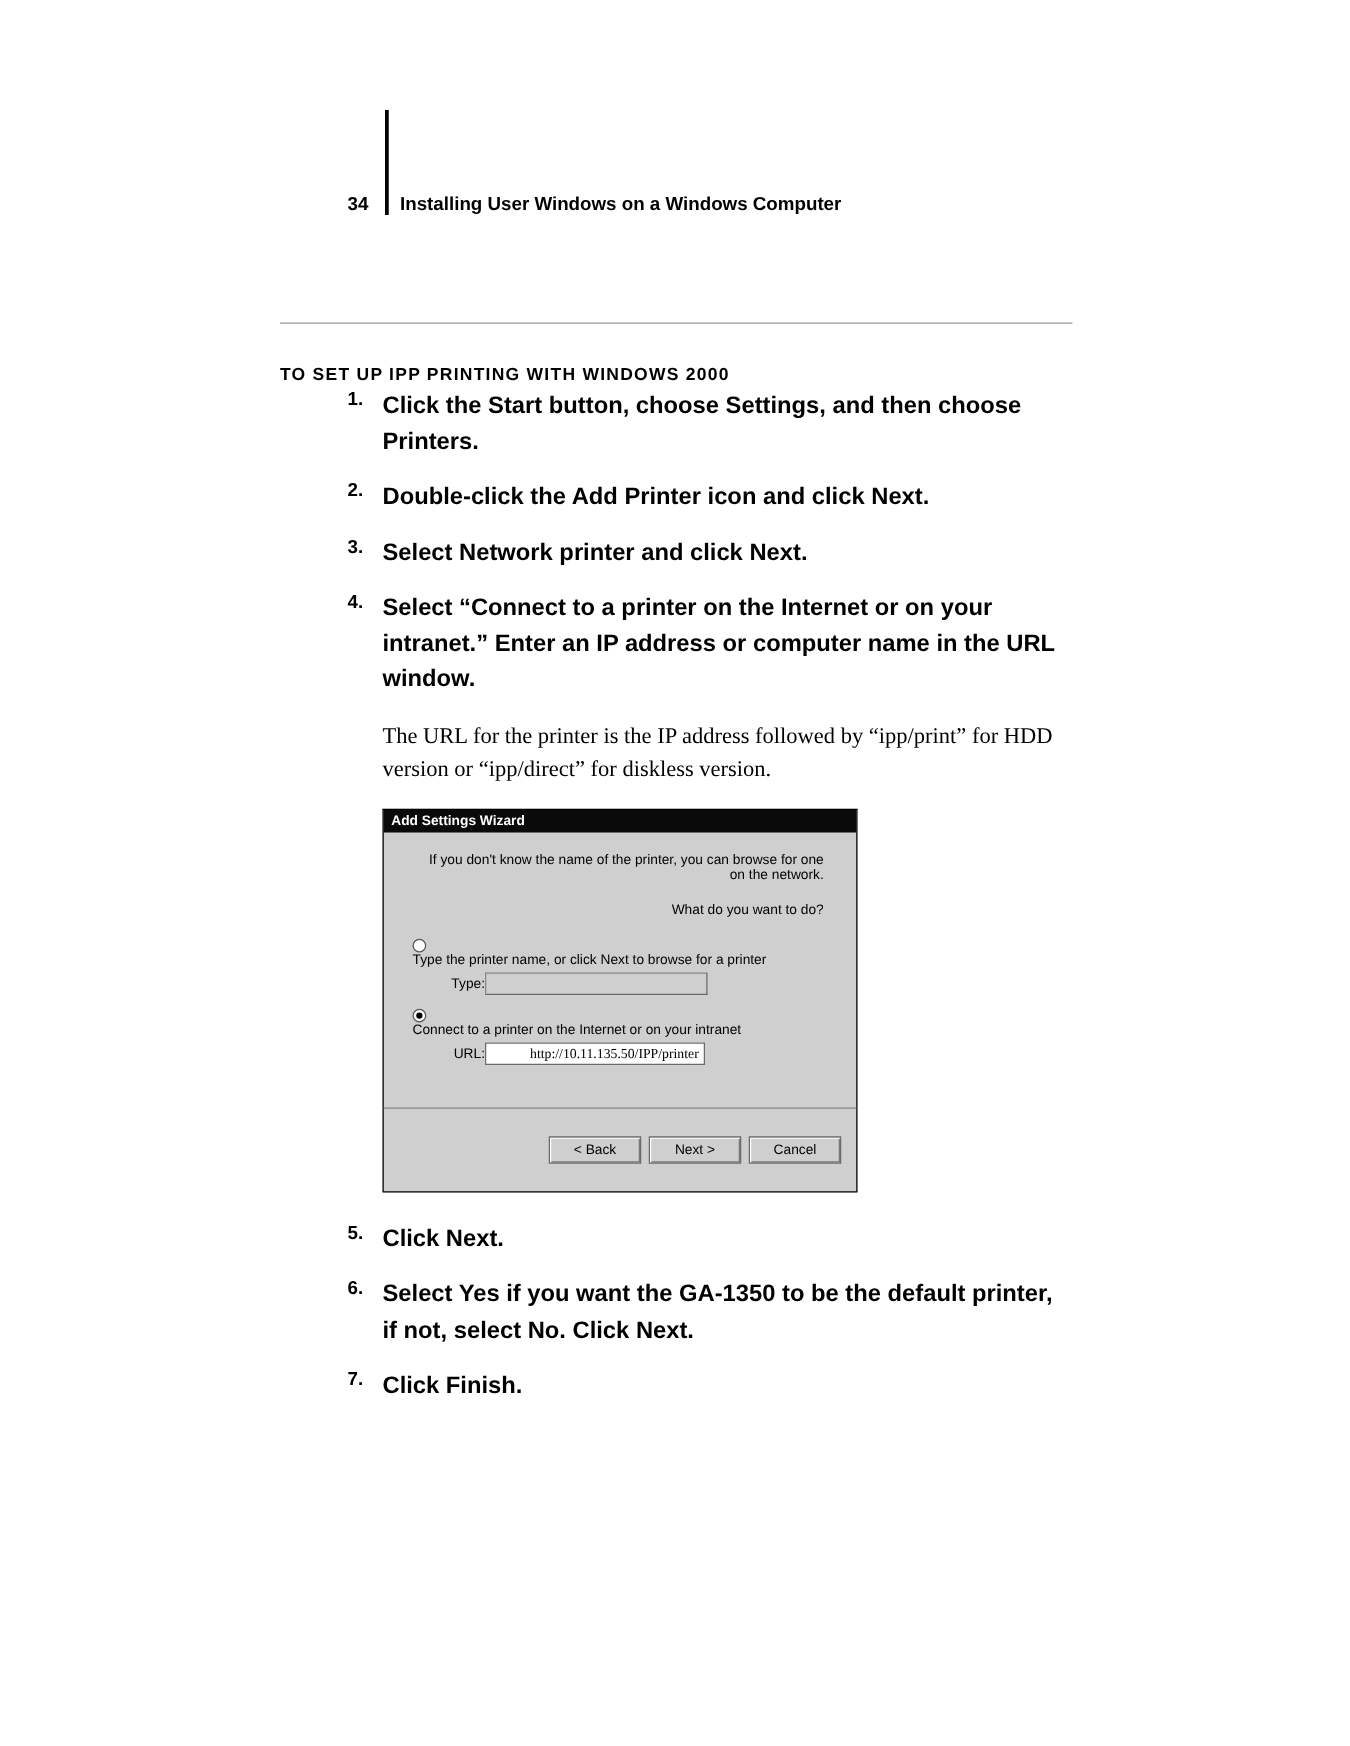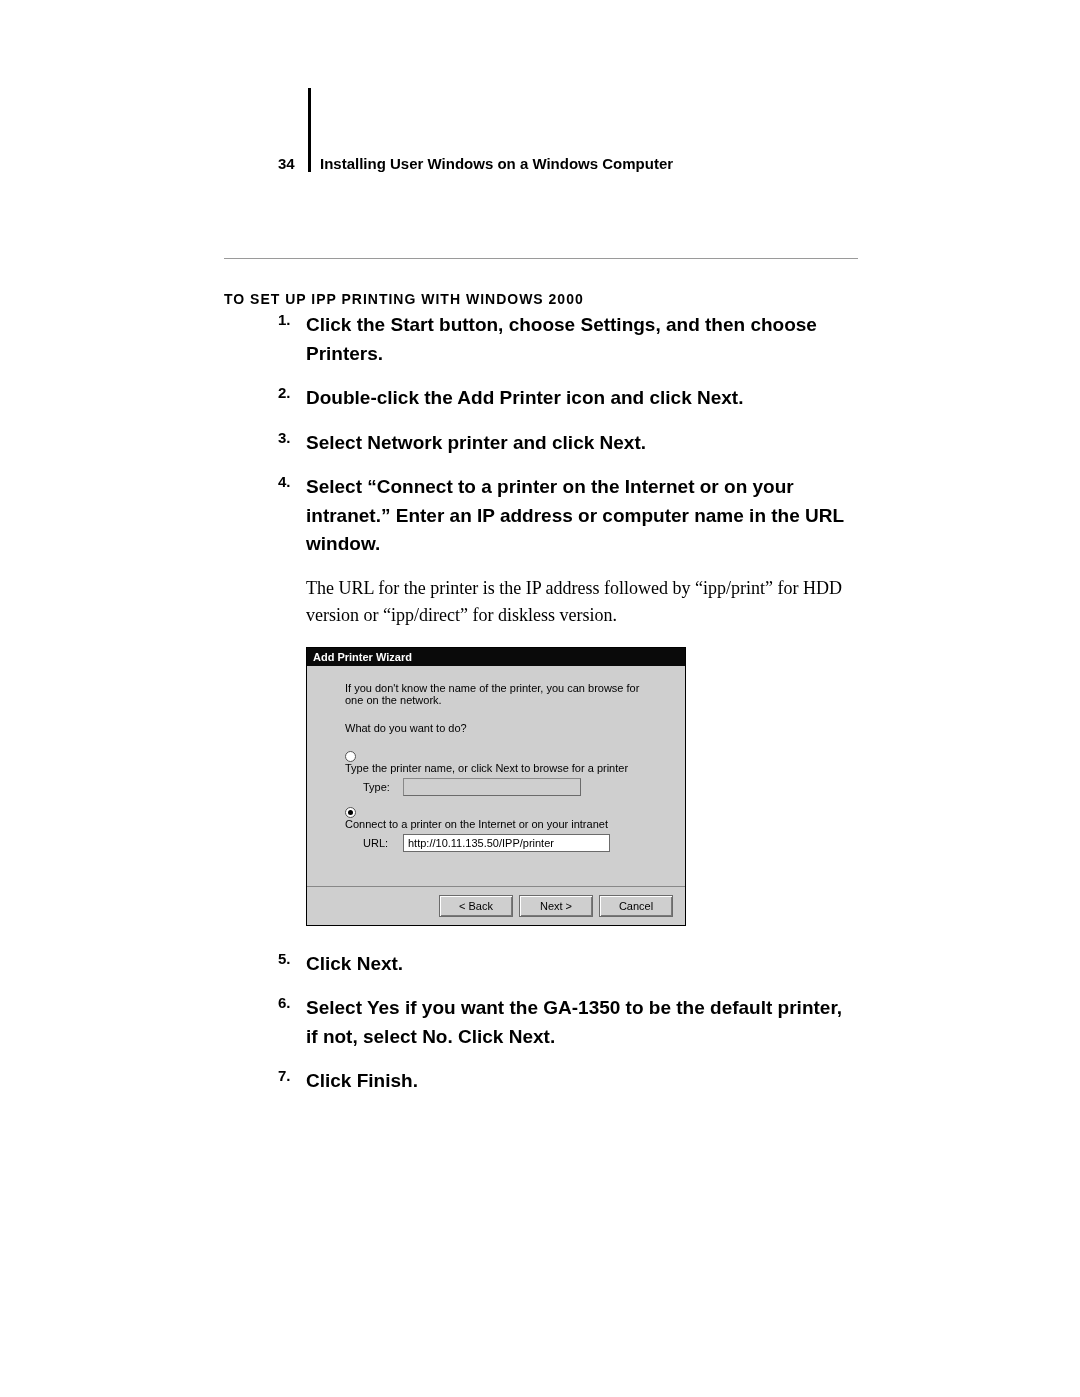--- a/index.html
+++ b/index.html
@@ -16,34 +16,34 @@
   .step-text { flex: 1; font-family: Verdana, Arial, sans-serif; font-weight: 700; font-size: 19px; line-height: 1.5; }
   .explain { margin: 6px 0 18px 28px; font-family: Liberation Serif, serif; font-size: 18px; line-height: 1.5; font-weight: 400; }
 
   
   .wizard { position: relative; margin: 6px 0 24px 28px; width: 380px; border: 1px solid #000; background: #cfcfcf; font-family: Tahoma, Arial, sans-serif; font-size: 11px; }
   .wiz-title { background: #0a0a0a; color: #fff; padding: 3px 6px; font-weight: 700; font-size: 11px; }
   .wiz-head { background: #fff; padding: 8px 12px 10px 12px; border-bottom: 1px solid #888; position: relative; }
   .wiz-head-title { font-weight: 700; font-size: 11px; }
   .wiz-head-sub { font-size: 11px; margin-left: 14px; margin-top: 2px; }
   .wiz-icon { position: absolute; right: 10px; top: 8px; width: 34px; height: 34px; }
-  .wiz-body { padding: 16px 26px 24px 38px; }
+  .wiz-body { padding: 16px 26px 24px 23px; text-align: right; }
   .wiz-info { margin-bottom: 16px; }
   .wiz-q { margin-bottom: 16px; }
   .opt-row { display: flex; align-items: flex-start; margin-bottom: 4px; flex-direction: column; }
   .radio { width: 11px; height: 11px; border: 1px solid #555; border-radius: 50%; background: #fff; margin-right: 6px; margin-top: 1px; flex: none; position: relative; }
   .radio.checked::after { content: ""; position: absolute; top: 2px; left: 2px; width: 5px; height: 5px; border-radius: 50%; background: #000; }
   .opt-label { font-size: 11px; }
   .field-row { display: flex; align-items: center; margin: 4px 0 10px 18px; }
   .field-label { width: 40px; font-size: 11px; }
   .field-input { height: 18px; border: 1px solid #6b6b6b; background: #fff; font-size: 11px; padding: 2px 4px; }
   .field-input.w1 { width: 178px; }
-  .field-input.w2 { width: 207px; }
+  .field-input.w2 { width: 176px; font-family: Liberation Serif, serif; }
   .field-input.disabled { background: #cfcfcf; border-top-color:#888; border-left-color:#888; }
-  .wiz-foot { border-top: 1px solid #888; padding: 8px 12px; display: flex; justify-content: flex-end; gap: 6px; }
+  .wiz-foot { border-top: 1px solid #888; padding: 22px 12px; display: flex; justify-content: flex-end; gap: 6px; }
   .btn { width: 74px; height: 22px; border: 1px solid #6b6b6b; background: #cfcfcf; font-family: Tahoma, Arial, sans-serif; font-size: 11px; box-shadow: inset 1px 1px 0 #fff, inset -1px -1px 0 #7a7a7a; text-align: center; line-height: 20px; }
 
   .sc { font-variant: small-caps; }
 </style>
 </head>
 <body>
 
 <div class="page">
   <div class="header-rule"></div>
   <div class="page-num">34</div>
@@ -68,21 +68,21 @@
       <div class="step-text">Select Network printer and click Next.</div>
     </div>
     <div class="step">
       <div class="step-num">4.</div>
       <div class="step-text">Select “Connect to a printer on the Internet or on your intranet.” Enter an IP address or computer name in the URL window.</div>
     </div>
 
     <div class="explain">The URL for the printer is the IP address followed by “ipp/print” for HDD version or “ipp/direct” for diskless version.</div>
 
     <div class="wizard">
-      <div class="wiz-title">Add Printer Wizard</div>
+      <div class="wiz-title">Add Settings Wizard</div>
       <div class="wiz-body">
         <div class="wiz-info">If you don't know the name of the printer, you can browse for one on the network.</div>
         <div class="wiz-q">What do you want to do?</div>
 
         <div class="opt-row">
           <div class="radio"></div>
           <div class="opt-label">Type the printer name, or click Next to browse for a printer</div>
         </div>
         <div class="field-row">
           <div class="field-label">Type:</div>

